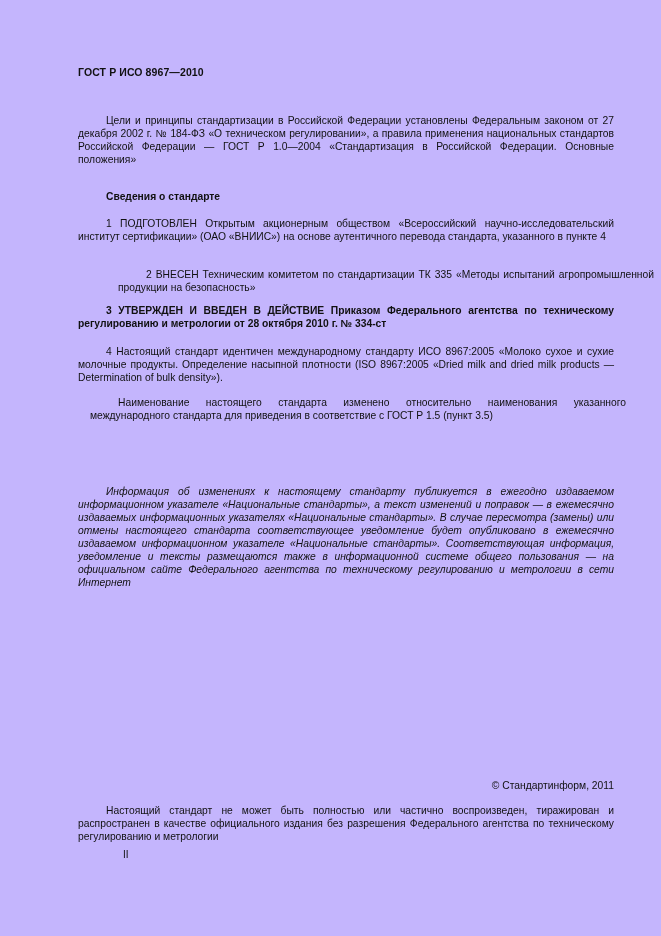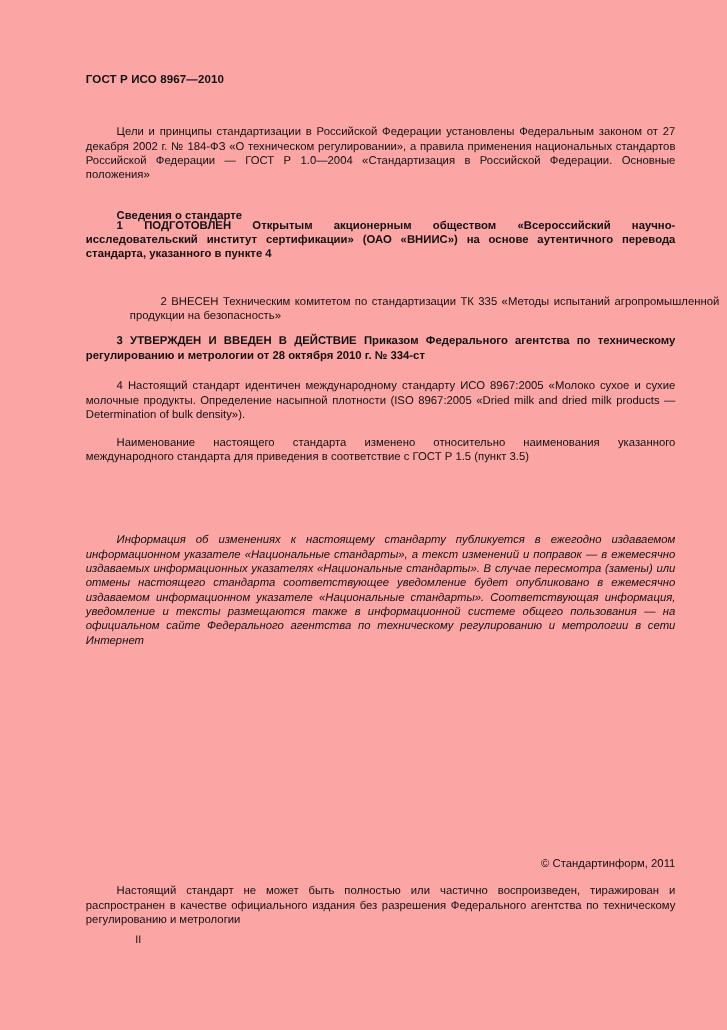--- a/index.html
+++ b/index.html
@@ -12,21 +12,21 @@
       height: 936px;
       position: relative;
       overflow: hidden;
       font-family: "Liberation Sans", sans-serif;
       color: #111111;
     }
     .page {
       position: absolute;
       left: 0; top: 0;
       width: 661px; height: 936px;
-      background: #fca5a5;
+      background: #c4b5fd;
     }
     .col {
       position: absolute;
       left: 78px;
       width: 536px;
     }
     .hdr {
       position: absolute;
       left: 78px;
       top: 66px;
@@ -73,37 +73,37 @@
 
 
   <div class="col" style="top:114px;">
     <p class="p">Цели и принципы стандартизации в Российской Федерации установлены Федеральным законом от 27 декабря 2002 г. № 184-ФЗ «О техническом регулировании», а правила применения национальных стандартов Российской Федерации — ГОСТ Р 1.0—2004 «Стандартизация в Российской Федерации. Основные положения»</p>
   </div>
 
   <div class="col" style="top:190px;">
     <p class="p bold">Сведения о стандарте</p>
   </div>
 
-  <div class="col" style="top:199px;font-weight:bold;">
+  <div class="col" style="top:217px;">
     <p class="p">1  ПОДГОТОВЛЕН Открытым акционерным обществом «Всероссийский научно-исследовательский институт сертификации» (ОАО «ВНИИС») на основе аутентичного перевода стандарта, указанного в пункте 4</p>
   </div>
 
   <div class="col" style="top:268px;margin-left:40px;">
     <p class="p">2  ВНЕСЕН Техническим комитетом по стандартизации ТК 335 «Методы испытаний агропромышленной продукции на безопасность»</p>
   </div>
 
   <div class="col" style="top:304px;font-weight:bold;">
     <p class="p">3  УТВЕРЖДЕН И ВВЕДЕН В ДЕЙСТВИЕ Приказом Федерального агентства по техническому регулированию и метрологии от 28 октября 2010 г. № 334-ст</p>
   </div>
 
   <div class="col" style="top:345px;">
     <p class="p">4  Настоящий стандарт идентичен международному стандарту ИСО 8967:2005 «Молоко сухое и сухие молочные продукты. Определение насыпной плотности (ISO 8967:2005 «Dried milk and dried milk products — Determination of bulk density»).</p>
   </div>
 
-  <div class="col" style="top:396px;">
+  <div class="col" style="top:396px;margin-left:12px;">
     <p class="p">Наименование настоящего стандарта изменено относительно наименования указанного международного стандарта для приведения в соответствие с ГОСТ Р 1.5 (пункт 3.5)</p>
   </div>
 
 
   <div class="col" style="top:485px;">
     <p class="p italic">Информация об изменениях к настоящему стандарту публикуется в ежегодно издаваемом информационном указателе «Национальные стандарты», а текст изменений и поправок — в ежемесячно издаваемых информационных указателях «Национальные стандарты». В случае пересмотра (замены) или отмены настоящего стандарта соответствующее уведомление будет опубликовано в ежемесячно издаваемом информационном указателе «Национальные стандарты». Соответствующая информация, уведомление и тексты размещаются также в информационной системе общего пользования — на официальном сайте Федерального агентства по техническому регулированию и метрологии в сети Интернет</p>
   </div>
 
   <div class="col" style="top:779px;">
     <p class="p right">©  Стандартинформ, 2011</p>

